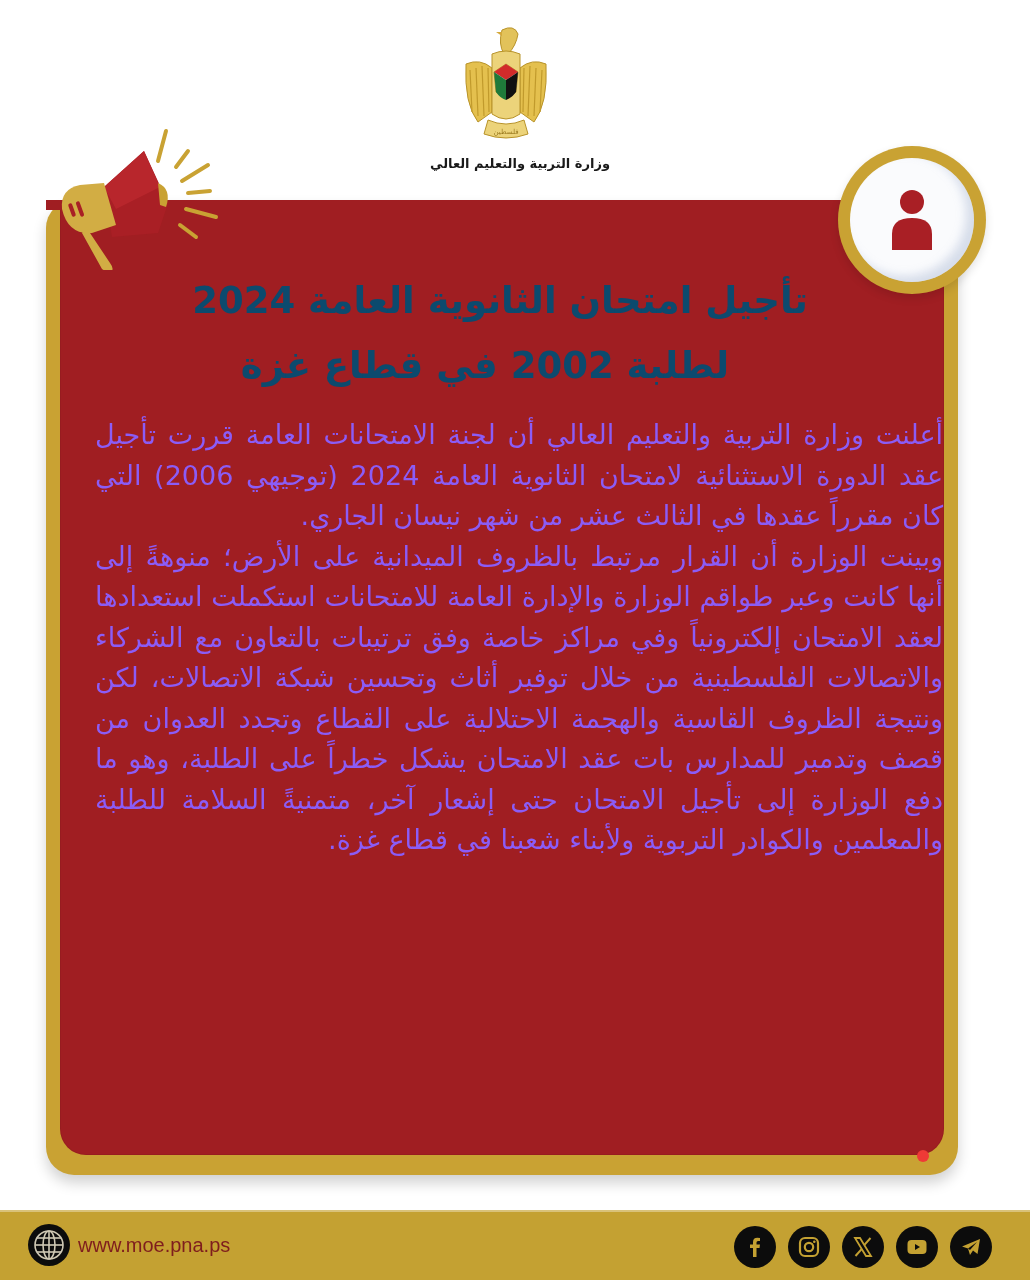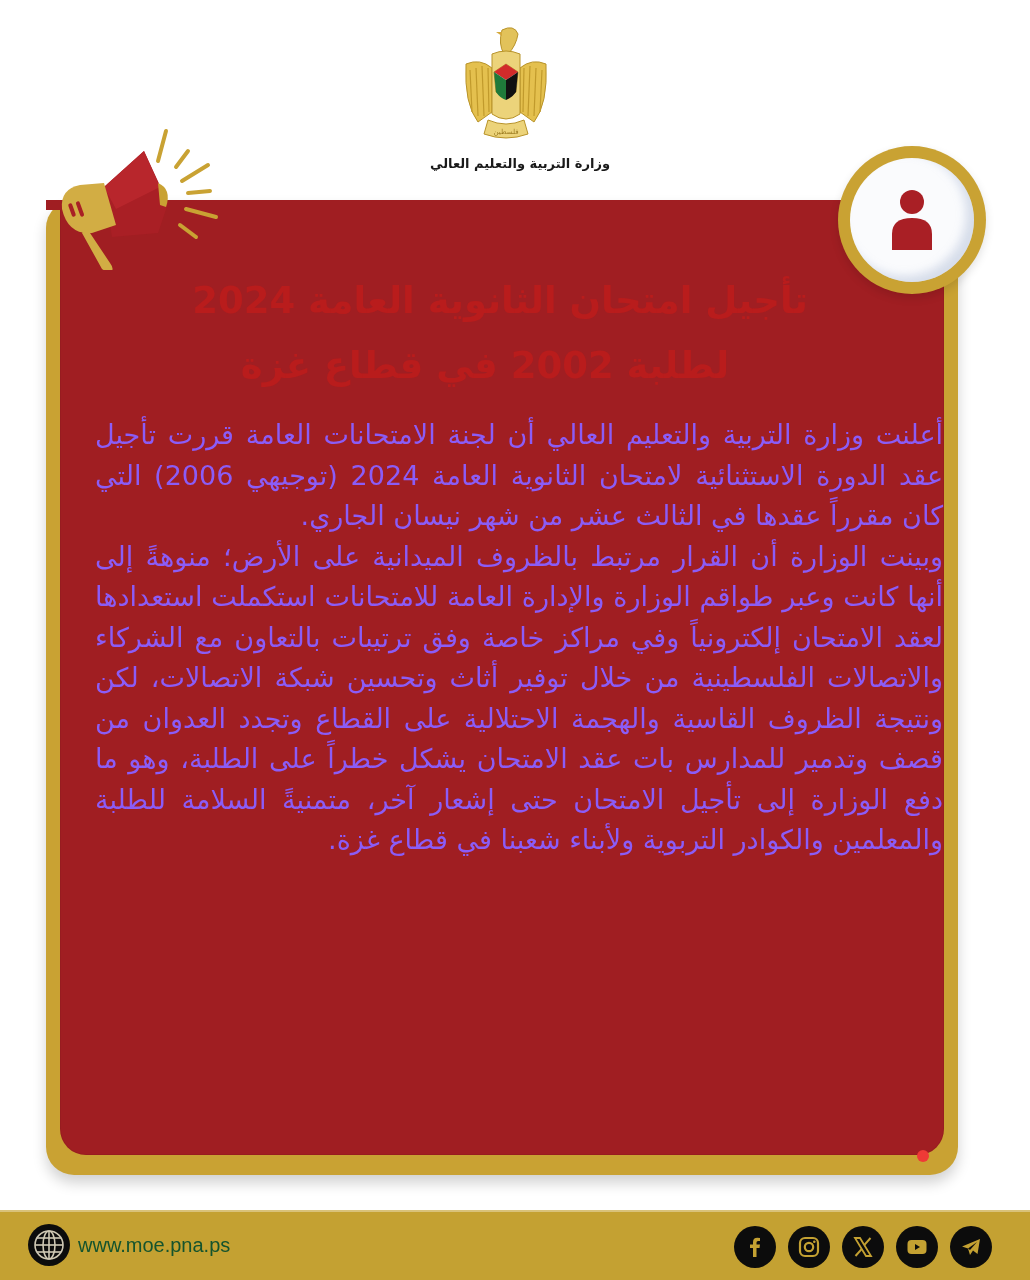--- a/index.html
+++ b/index.html
@@ -45,21 +45,21 @@
     position: absolute; left: 12px; top: 12px; width: 124px; height: 124px;
     border-radius: 50%; background: #fafbfd;
     box-shadow: inset -8px -6px 10px rgba(150,165,200,0.35);
   }
   .avatar-icon { position: absolute; left: 40px; top: 30px; width: 44px; height: 64px; }
   
   .title {
     position: absolute; left: 120px; top: 268px; width: 720px;
     direction: rtl; text-align: center;
     font-family: "DejaVu Sans", sans-serif; font-weight: bold;
-    color: #b91c1c; font-size: 37px; line-height: 65px;
+    color: #0c4a6e; font-size: 37px; line-height: 65px;
   }
   .title .line1 { display: block; padding-left: 40px; }
   .title .line2 { display: block; padding-left: 10px; }
   
   .body-text {
     position: absolute; left: 95px; top: 415px; width: 848px;
     direction: rtl; text-align: justify; text-align-last: right;
     font-family: "DejaVu Sans", sans-serif;
     color: #8b5cf6; font-size: 27px; line-height: 40.5px;
   }
@@ -67,21 +67,21 @@
   
   .footer {
     position: absolute; left: 0; top: 1210px; width: 1030px; height: 70px;
     background: #c4a132; border-top: 2px solid #d9c27a;
   }
   .website {
     position: absolute; left: 28px; top: 12px; display: flex; align-items: center;
   }
   .globe { width: 42px; height: 42px; }
   .website-text {
-    margin-left: 8px; color: #14532d; font-family: "Liberation Sans", sans-serif;
+    margin-left: 8px; color: #7f1d1d; font-family: "Liberation Sans", sans-serif;
     font-size: 20px;
   }
   .socials {
     position: absolute; right: 38px; top: 14px; display: flex; gap: 12px;
   }
   .social {
     width: 42px; height: 42px; border-radius: 50%; background: #0c0c0c;
     display: flex; align-items: center; justify-content: center;
     color: #c4a132; font-weight: bold;
   }

